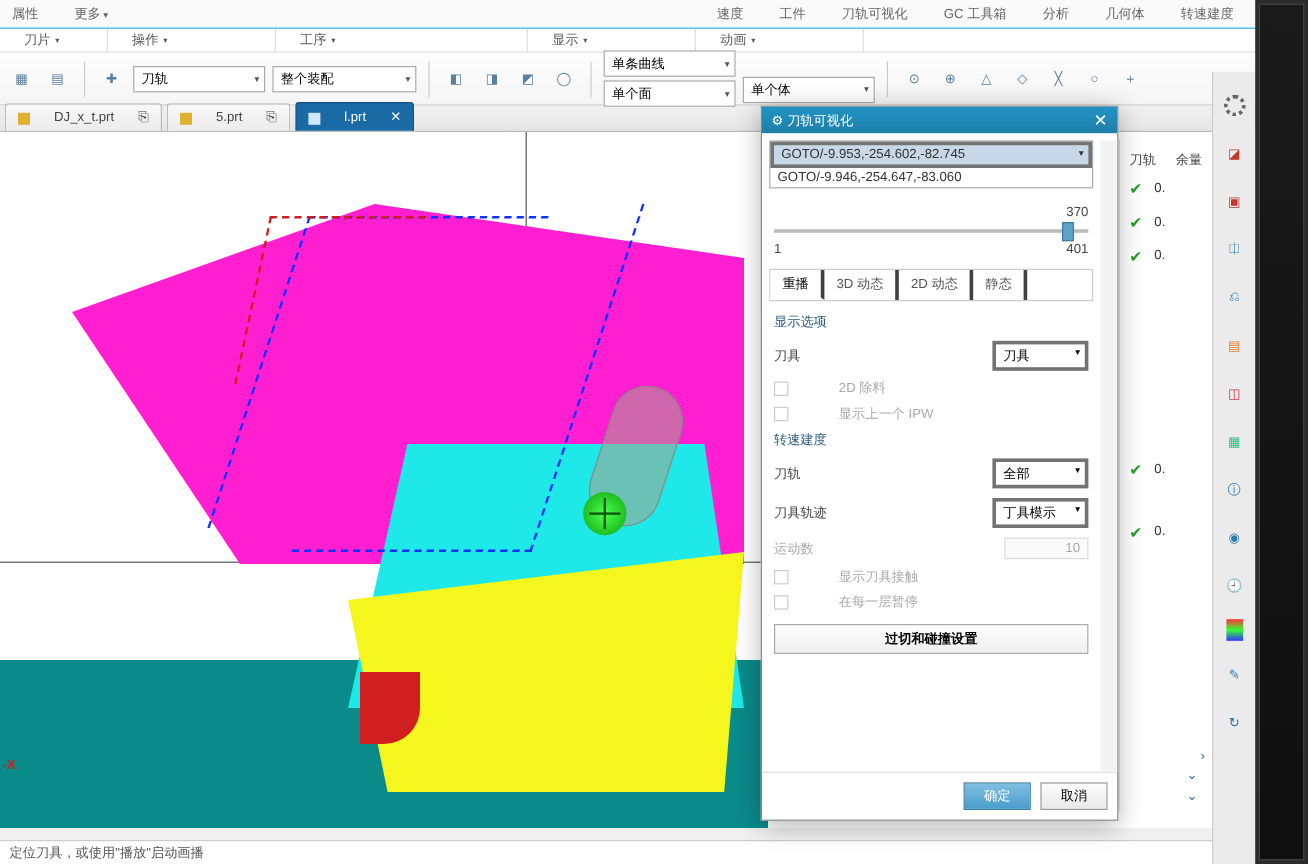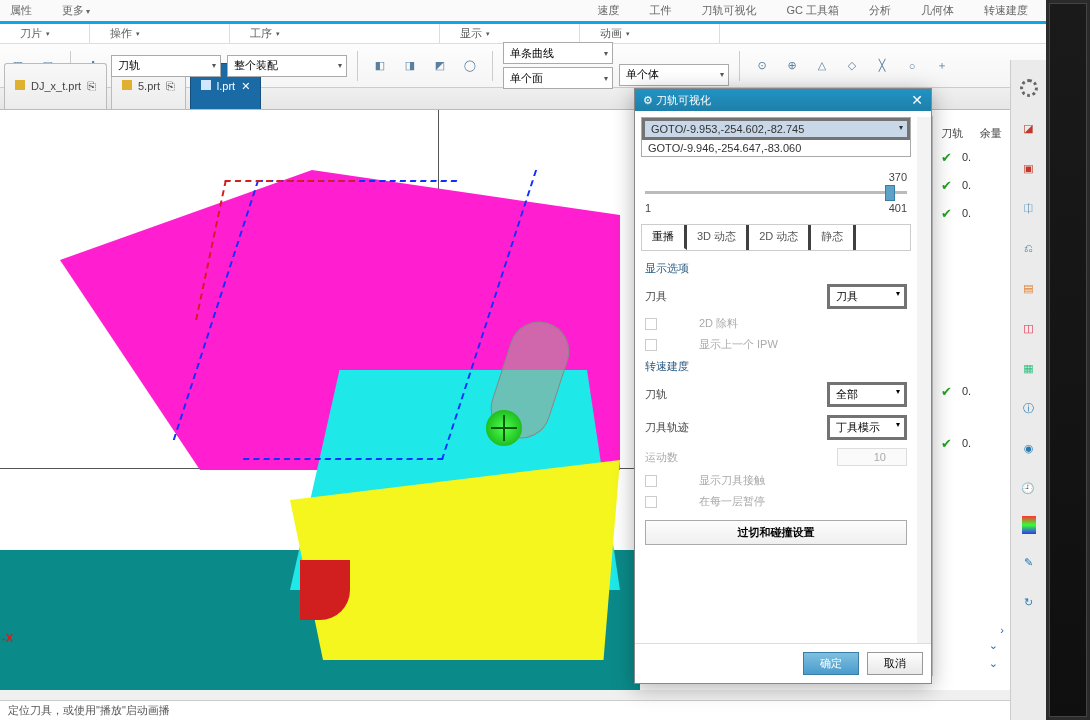--- a/index.html
+++ b/index.html
@@ -1,34 +1,34 @@
 <!DOCTYPE html>
 <html><head>
 <meta charset="utf-8">
 <style>
 * { margin: 0; padding: 0; box-sizing: border-box; font-family: "Microsoft YaHei", sans-serif; font-size: 11px; }
 body { background: #f0f0f0; width: 1090px; height: 720px; overflow: hidden; position: relative; }
 
-.ribbon-top { height: 24px; background: #fafafa; border-bottom: 3px solid #0ea5e9; display: flex; align-items: center; gap: 30px; padding: 0 10px; color: #666; }
+.ribbon-top { height: 24px; background: #fafafa; border-bottom: 1px solid #0ea5e9; display: flex; align-items: center; gap: 30px; padding: 0 10px; color: #666; }
 .ribbon-top .item { position: relative; }
 .ribbon-top .more::after { content: "▾"; margin-left: 2px; font-size: 8px; }
 
 .ribbon-row { height: 20px; background: #fff; border-bottom: 1px solid #ddd; display: flex; align-items: center; }
 .ribbon-group { border-right: 1px solid #ddd; padding: 0 20px; height: 100%; display: flex; align-items: center; color: #5a5a5a; position: relative; }
 .ribbon-group .caret { font-size: 7px; margin-left: 4px; }
 
 .toolbar { height: 44px; background: linear-gradient(#fdfdfd,#f5f5f5); border-bottom: 1px solid #ccc; display: flex; align-items: center; padding: 0 6px; gap: 6px; }
 .tool-btn { width: 24px; height: 24px; display: inline-flex; align-items: center; justify-content: center; color: #5a7fa0; }
 .tool-sep { width: 1px; height: 30px; background: #ccc; margin: 0 4px; }
 .combo { height: 22px; border: 1px solid #aaa; background: #fff; padding: 0 18px 0 6px; position: relative; display: inline-flex; align-items: center; min-width: 90px; }
 .combo::after { content: "▾"; position: absolute; right: 4px; font-size: 8px; color: #555; }
 .combo-stack { display: flex; flex-direction: column; gap: 3px; }
 
 .tabs-bar { height: 22px; background: linear-gradient(#f0f0f0,#e6e6e6); border-bottom: 1px solid #bbb; display: flex; align-items: flex-end; padding: 0 4px; }
-.file-tab { padding: 16px 10px; background: linear-gradient(#f8f8f8,#ececec); border: 1px solid #bbb; border-bottom: none; border-radius: 3px 3px 0 0; margin-right: 4px; display: flex; align-items: flex-start; gap: 6px; color: #444; }
+.file-tab { padding: 5px 10px; background: linear-gradient(#f8f8f8,#ececec); border: 1px solid #bbb; border-bottom: none; border-radius: 3px 3px 0 0; margin-right: 4px; display: flex; align-items: flex-end; gap: 20px; color: #444; }
 .file-tab.active { background: #1a6aa5; color: #fff; border-color: #145180; }
 .icon-sq { width: 10px; height: 10px; display: inline-block; }
 
 .main-area { position: absolute; top: 110px; left: 0; right: 80px; bottom: 30px; background: #fff; }
 .viewport { position: absolute; left: 0; top: 0; right: 0; bottom: 0; overflow: hidden; }
 .status-bar { position: absolute; left: 0; right: 0; bottom: 0; height: 20px; background: #fff; border-top: 1px solid #ccc; padding: 2px 8px; color: #555; }
 
 .nav-panel { position: absolute; right: 80px; top: 94px; width: 275px; }
 .nav-title { height: 14px; display: flex; align-items: center; gap: 6px; padding: 0 6px; color: #444; }
 .nav-title .chk { width: 10px; height: 10px; border: 1px solid #888; }
@@ -55,21 +55,21 @@
 .feed-line { padding: 2px 10px; color: #444; }
 .tab-strip { display: flex; border: 1px solid #ccc; margin: 6px; }
 .tab-strip .t { flex: 0 0 auto; padding: 4px 10px; border-right: 3px solid #404040; color: #555; }
 .tab-strip .t.active { background: #fff; border-bottom: 2px solid #fff; color: #000; }
 .section-h { padding: 4px 10px; color: #2a5a80; }
 .form-row { display: flex; align-items: center; justify-content: space-between; padding: 4px 10px; }
 .form-row label { color: #444; }
 .form-row.disabled label { color: #aaa; }
 .sel { border: 3px solid #737373; padding: 2px 16px 2px 6px; position: relative; min-width: 80px; background: #fff; }
 .sel::after { content: "▾"; position: absolute; right: 4px; font-size: 8px; }
-.num-in { border: 1px solid #aaa; padding: 2px 20px; width: 70px; text-align: right; background: #fff; }
+.num-in { border: 1px solid #aaa; padding: 2px 6px; width: 70px; text-align: right; background: #fff; }
 .num-in.dis { color: #aaa; border-color: #ddd; background: #fafafa; }
 .chk-row { display: flex; align-items: center; gap: 6px; padding: 3px 10px; color: #444; }
 .chk-row.disabled { color: #aaa; gap: 42px; }
 .chk-box { width: 12px; height: 12px; border: 1px solid #888; }
 .chk-row.disabled .chk-box { border-color: #ccc; }
 .wide-btn { margin: 8px 10px; border: 1px solid #aaa; text-align: center; padding: 4px; background: linear-gradient(#fdfdfd,#efefef); font-weight: bold; }
 .dlg-footer { display: flex; justify-content: flex-end; gap: 8px; padding: 8px; border-top: 1px solid #ddd; }
 .btn { padding: 3px 16px; border: 1px solid #999; background: linear-gradient(#fdfdfd,#e8e8e8); }
 .btn.primary { background: linear-gradient(#7fc0e0,#4a9ccc); color: #fff; border-color: #3a7ea5; }
 

